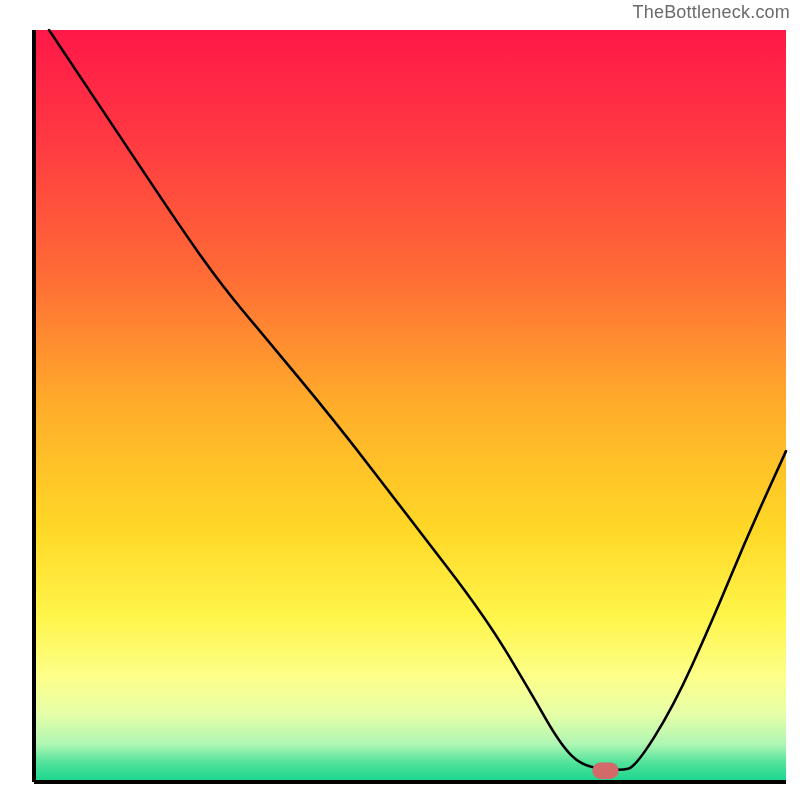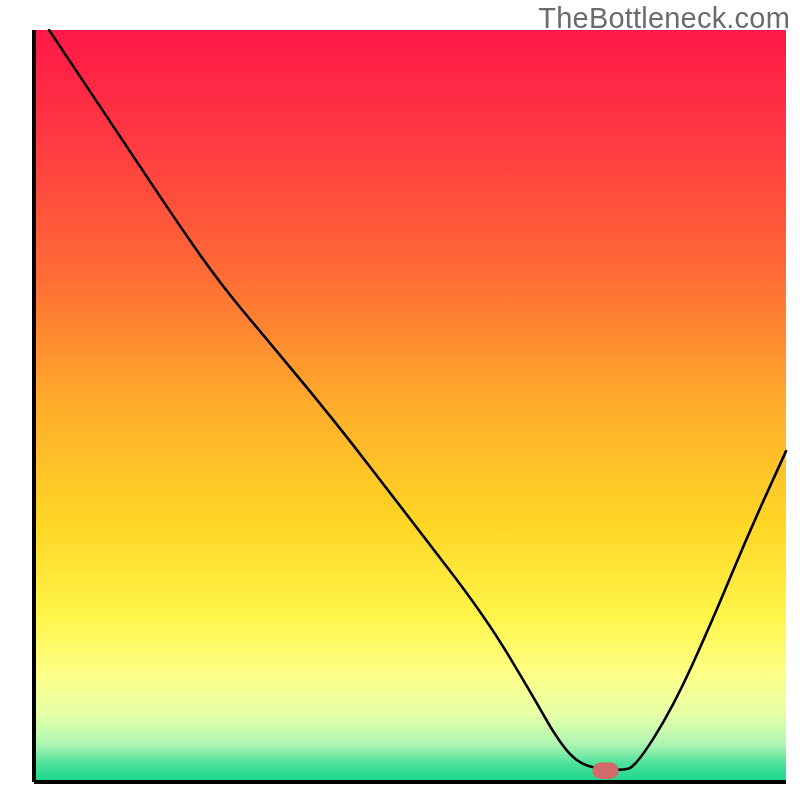--- a/index.html
+++ b/index.html
@@ -13,21 +13,21 @@
   .frame {
     position: relative;
     width: 800px;
     height: 800px;
   }
   .watermark {
     position: absolute;
     top: 2px;
     right: 10px;
     color: #6b6b6b;
-    font-size: 29px;
+    font-size: 18px;
     font-weight: 500;
     letter-spacing: 0.2px;
     z-index: 40;
   }
   svg.chart {
     position: absolute;
     top: 0;
     left: 0;
   }
 </style>

